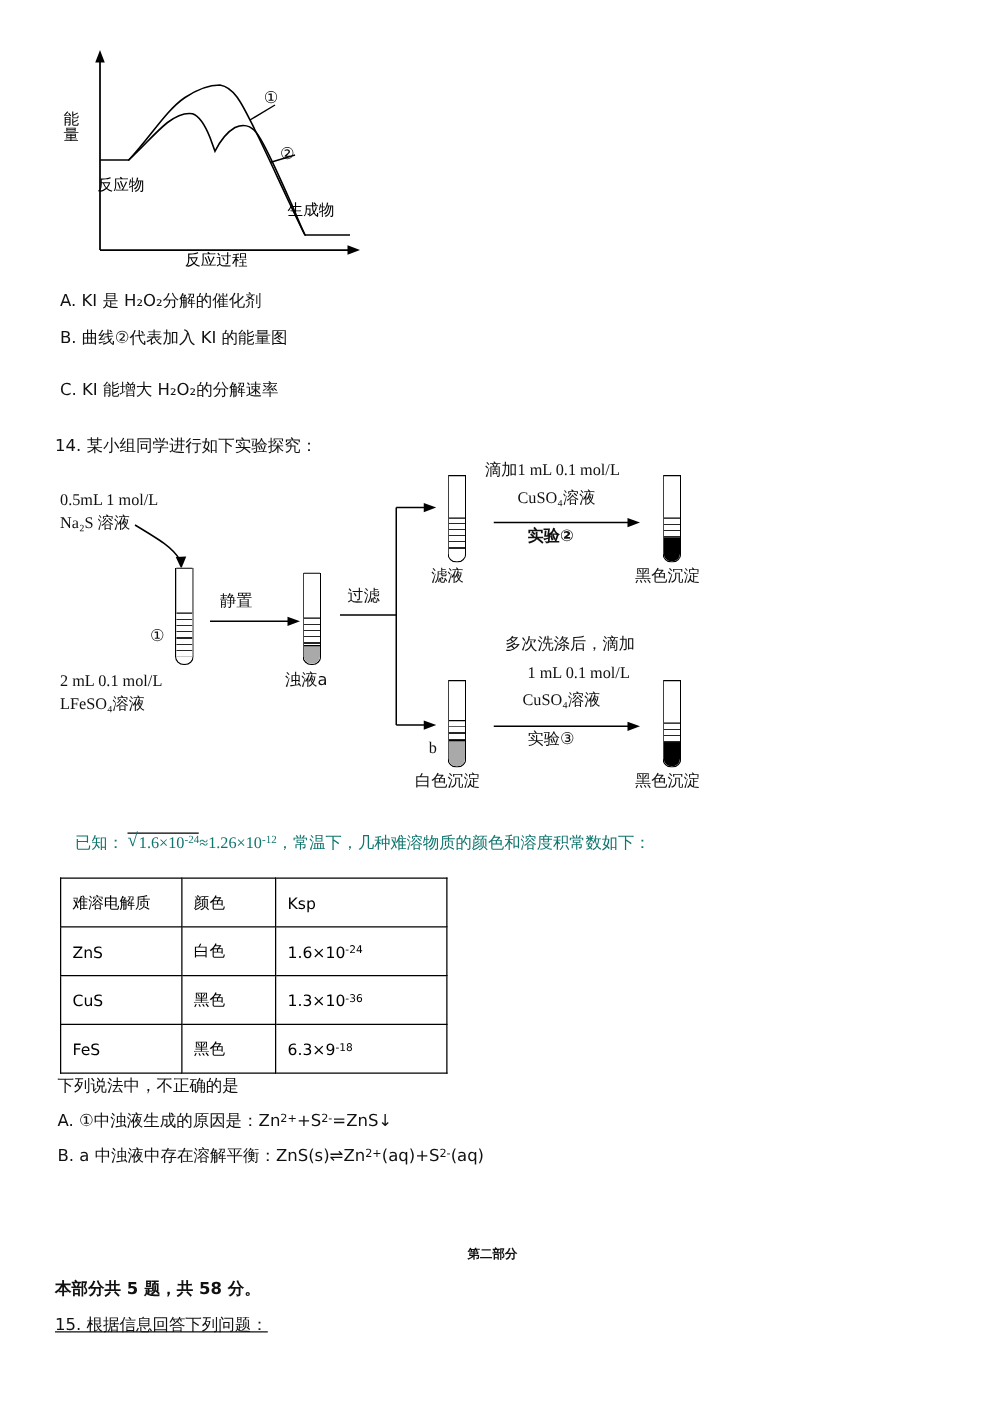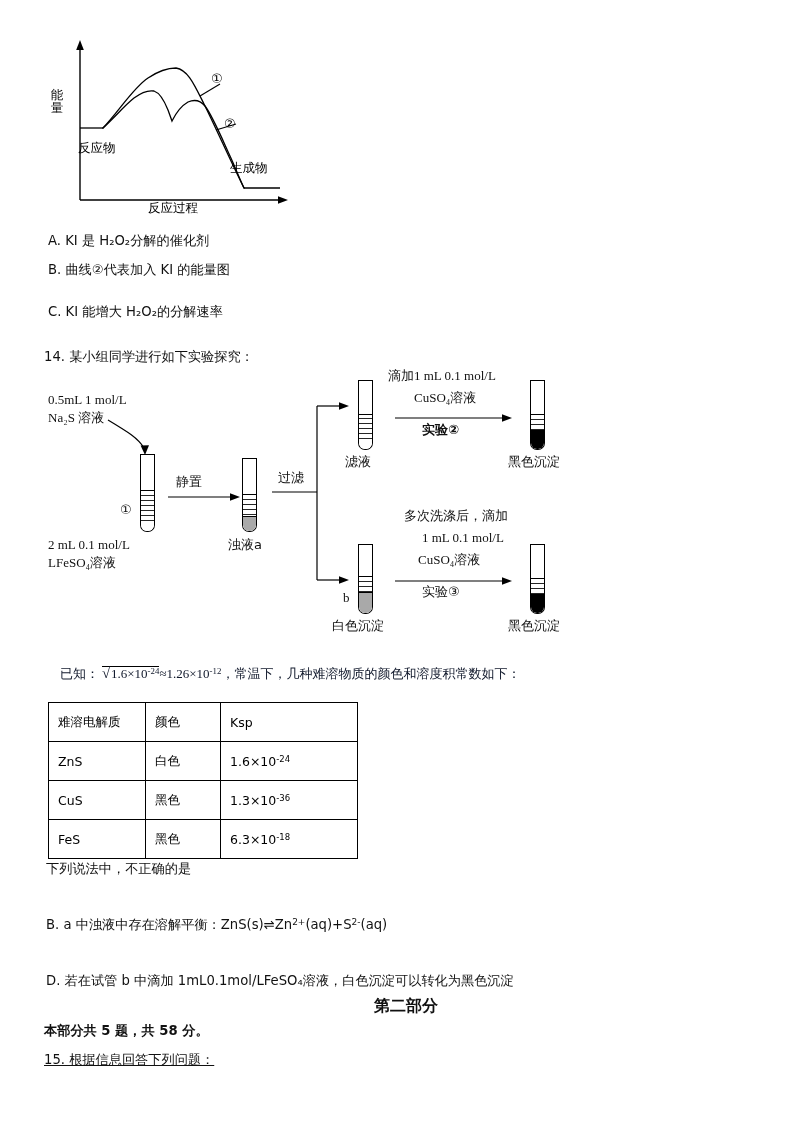--- a/index.html
+++ b/index.html
@@ -21,21 +21,21 @@
     width: 794px;
     height: 1123px;
   }
 
   
   .txt {
     position: absolute;
     white-space: nowrap;
     font-size: 13.5px;
     line-height: 1.1;
-    color: #0f172a;
+    color: #0f766e;
   }
   .cn { font-family: "DejaVu Sans", "Liberation Sans", sans-serif; }
   .opt {
     position: absolute;
     font-size: 13.2px;
     white-space: nowrap;
     font-family: "DejaVu Sans", "Liberation Sans", sans-serif;
     color: #111;
   }
   sup { font-size: 0.68em; vertical-align: 0.42em; }
@@ -318,31 +318,33 @@
         <td><span>1.6×10</span><sup>-24</sup></td>
       </tr>
       <tr>
         <td>CuS</td>
         <td>黑色</td>
         <td><span>1.3×10</span><sup>-36</sup></td>
       </tr>
       <tr>
         <td>FeS</td>
         <td>黑色</td>
-        <td><span>6.3×10</span><sup>-18</sup></td>
+        <td><span>6.3×9</span><sup>-18</sup></td>
       </tr>
     </tbody>
   </table>
 
   <div class="opt" style="left:46px; top:860px;">下列说法中，不正确的是</div>
 
+  <div class="opt" style="left:46px; top:888px;">
+    <span>A. ①中浊液生成的原因是：Zn</span><sup>2+</sup><span>+S</span><sup>2-</sup><span>=ZnS↓</span>
+  </div>
 
   <div class="opt" style="left:46px; top:916px;">
     <span>B. a 中浊液中存在溶解平衡：ZnS(s)⇌Zn</span><sup>2+</sup><span>(aq)+S</span><sup>2-</sup><span>(aq)</span>
   </div>
 
-  <div class="opt" style="left:46px; top:972px;">D. 若在试管 b 中滴加 1mL0.1mol/LFeSO₄溶液，白色沉淀可以转化为黑色沉淀</div>
-
-  <div class="opt bold" style="left:374px; top:996px; font-size:16px;">第二部分</div>
+
+  <div class="opt bold" style="left:374px; top:996px; font-size:10px;">第二部分</div>
   <div class="opt bold" style="left:44px; top:1022px;">本部分共 5 题，共 58 分。</div>
   <div class="opt" style="left:44px; top:1051px;text-decoration:underline;">15. 根据信息回答下列问题：</div>
 
 </div>
 
 </body></html>

